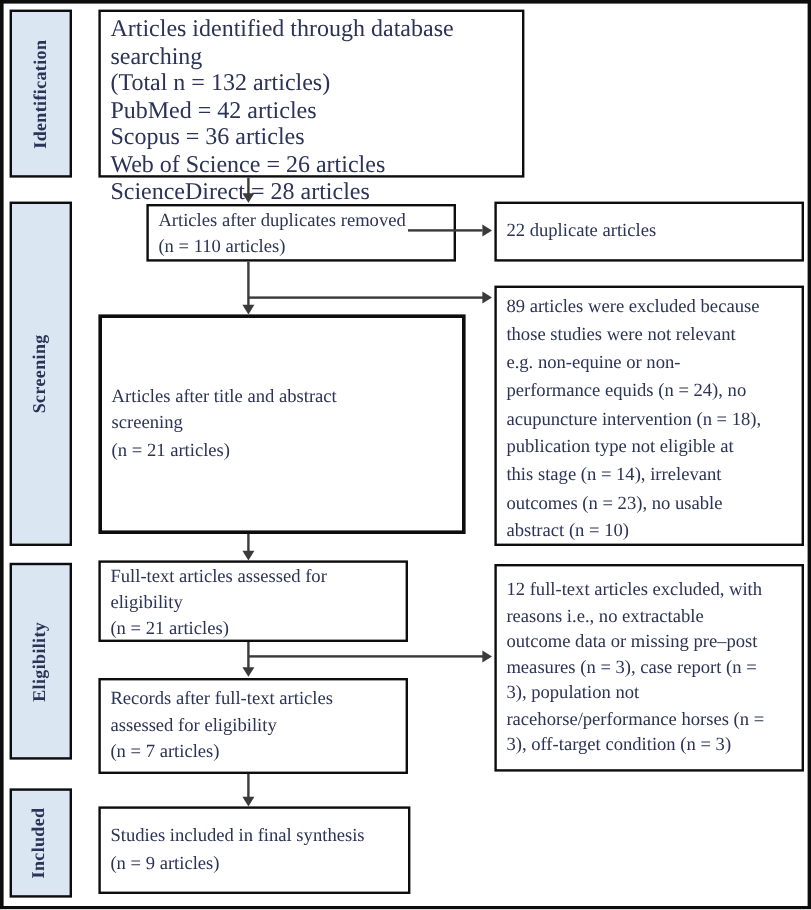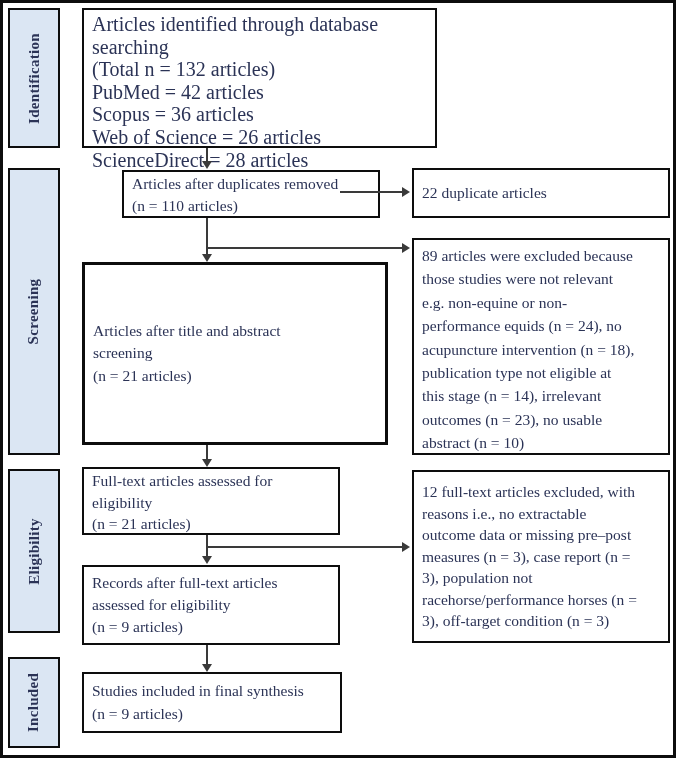--- a/index.html
+++ b/index.html
@@ -47,21 +47,21 @@
     white-space: pre-line;
     font-size: 15.5px;
     line-height: 22px;
   }
   .box.vcenter { display: flex; align-items: center; }
   #box-identified { left: 82px; top: 8px;  width: 355px; height: 140px; padding: 3px 8px; font-size: 20px; line-height: 22.6px; }
   #box-dup-removed { left: 82px; top: 170px; width: 258px; height: 48px; padding: 1px 8px; line-height: 22px; margin-left: 40px; }
   #box-title-abstract { left: 82px; top: 262px; width: 306px; height: 183px; border-width: 3px; padding-left: 8px; line-height: 22.5px; }
   #box-fulltext { left: 82px; top: 467px; width: 258px; height: 68px; padding: 1px 8px; line-height: 21.5px; }
   #box-records { left: 82px; top: 565px; width: 258px; height: 80px; padding-left: 8px; line-height: 21.7px; }
-  #box-final { left: 82px; top: 672px; width: 260px; height: 61px; padding-left: 8px; line-height: 22.5px; align-items: center; }
+  #box-final { left: 82px; top: 672px; width: 260px; height: 73px; padding-left: 8px; line-height: 22.5px; align-items: center; }
   #box-dup-articles { left: 412px; top: 168px; width: 258px; height: 50px; padding-left: 8px; }
   #box-screen-excl { left: 412px; top: 238px; width: 258px; height: 217px; padding: 4px 8px; line-height: 23.4px; }
   #box-ft-excl { left: 412px; top: 470px; width: 258px; height: 173px; padding-left: 8px; line-height: 21.5px; }
 
   
   .vline { position: absolute; width: 2px; background: #3a3a3a; }
   .hline { position: absolute; height: 2px; background: #3a3a3a; }
   .head-down {
     position: absolute; width: 0; height: 0;
     border-left: 5px solid transparent;
@@ -109,21 +109,21 @@
 (n = 21 articles)</span>
   </div>
 
   <div class="box" id="box-fulltext">Full-text articles assessed for
 eligibility
 (n = 21 articles)</div>
 
   <div class="box vcenter" id="box-records">
     <span>Records after full-text articles
 assessed for eligibility
-(n = 9 articles)</span>
+(n = 7 articles)</span>
   </div>
 
   <div class="box vcenter" id="box-final">
     <span>Studies included in final synthesis
 (n = 9 articles)</span>
   </div>
 
   <div class="box vcenter" id="box-dup-articles">
     <span>22 duplicate articles</span>
   </div>

